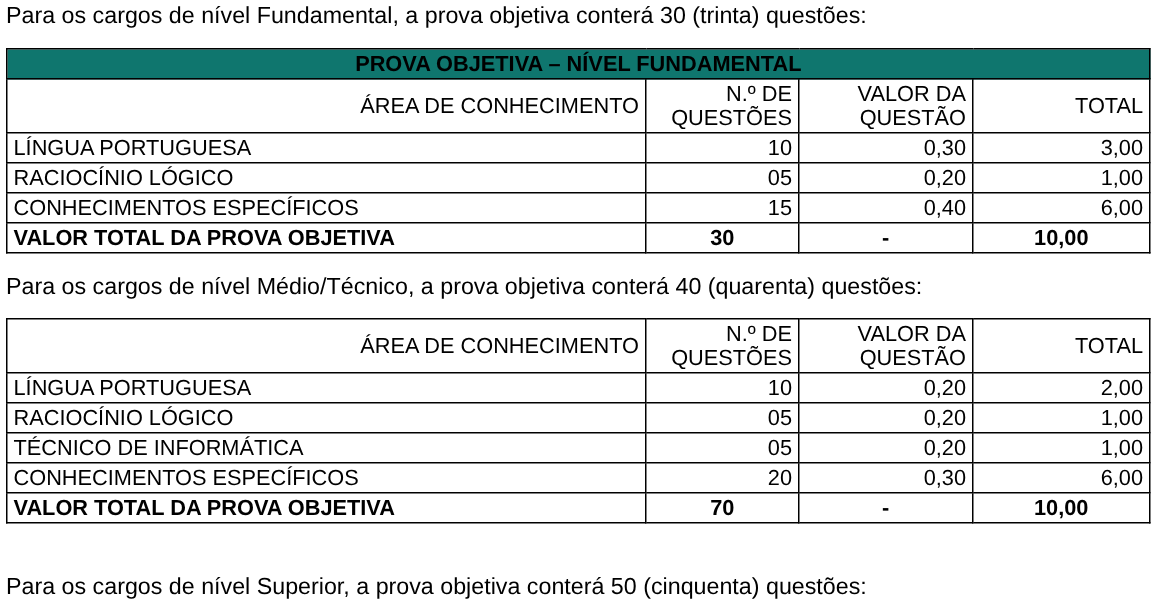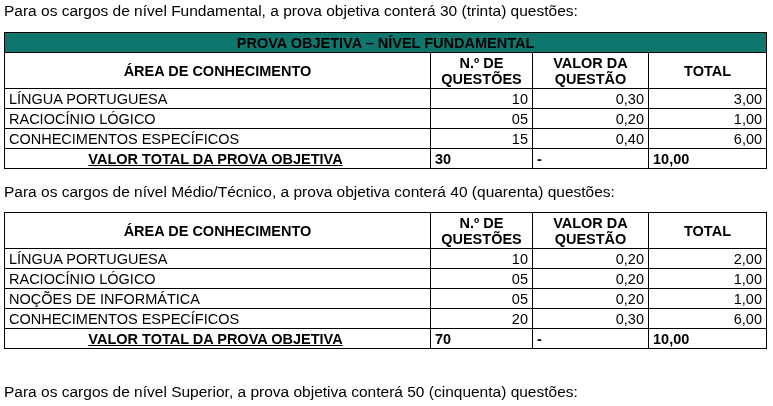--- a/index.html
+++ b/index.html
@@ -3,26 +3,26 @@
 <meta charset="utf-8">
 <style>
   html, body { margin: 0; padding: 0; background: #ffffff; }
   body { width: 773px; height: 406px; position: relative; overflow: hidden;
          font-family: "Liberation Sans", sans-serif; color: #000; }
   .para { position: absolute; left: 4px; font-size: 15.5px; line-height: 18px; white-space: nowrap; }
   table.prova { position: absolute; left: 4px; width: 762px; border-collapse: collapse;
                 table-layout: fixed; font-size: 14.5px; }
   table.prova td, table.prova th { border: 1.3px solid #000; padding: 0 4px; }
   .title-row th { background: #0f766e; font-weight: bold; text-align: center; height: 19px; line-height: 18px; }
-  .head-row th { font-weight: bold; text-align: center; line-height: 16px; height: 35px; }
+  .head-row th { font-weight: normal; text-align: right; line-height: 16px; height: 35px; }
   .body-row td { height: 19px; line-height: 18px; }
   .body-row td.c { text-align: right; }
   .total-row td { font-weight: bold; height: 19px; line-height: 18px; }
-  .total-row td.r { text-align: center; padding-right: 8px; text-decoration: underline; }
-  .total-row td.c { }
+  .total-row td.r { text-align: left; padding-right: 8px; }
+  .total-row td.c { text-align: center; }
   col.c1 { width: 426px; } col.c2 { width: 102px; } col.c3 { width: 116px; } col.c4 { width: 118px; }
 </style>
 </head>
 <body>
 
 <p class="para" style="top:2px; margin:0;">Para os cargos de nível Fundamental, a prova objetiva conterá 30 (trinta) questões:</p>
 
 <table class="prova" style="top:32px;">
   <colgroup>
       <col class="c1">
@@ -89,21 +89,21 @@
     <td class="c">0,20</td>
     <td class="c">2,00</td>
   </tr>
   <tr class="body-row">
     <td>RACIOCÍNIO LÓGICO</td>
     <td class="c">05</td>
     <td class="c">0,20</td>
     <td class="c">1,00</td>
   </tr>
   <tr class="body-row">
-    <td>NOÇÕES DE INFORMÁTICA</td>
+    <td>TÉCNICO DE INFORMÁTICA</td>
     <td class="c">05</td>
     <td class="c">0,20</td>
     <td class="c">1,00</td>
   </tr>
   <tr class="body-row">
     <td>CONHECIMENTOS ESPECÍFICOS</td>
     <td class="c">20</td>
     <td class="c">0,30</td>
     <td class="c">6,00</td>
   </tr>

